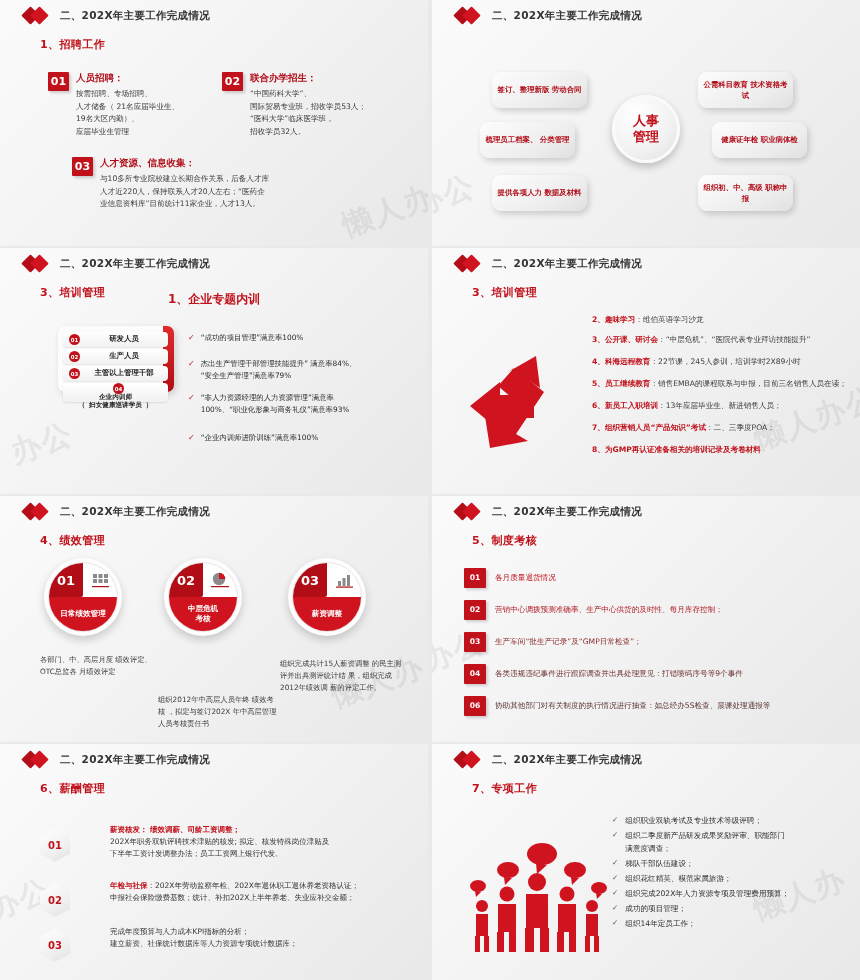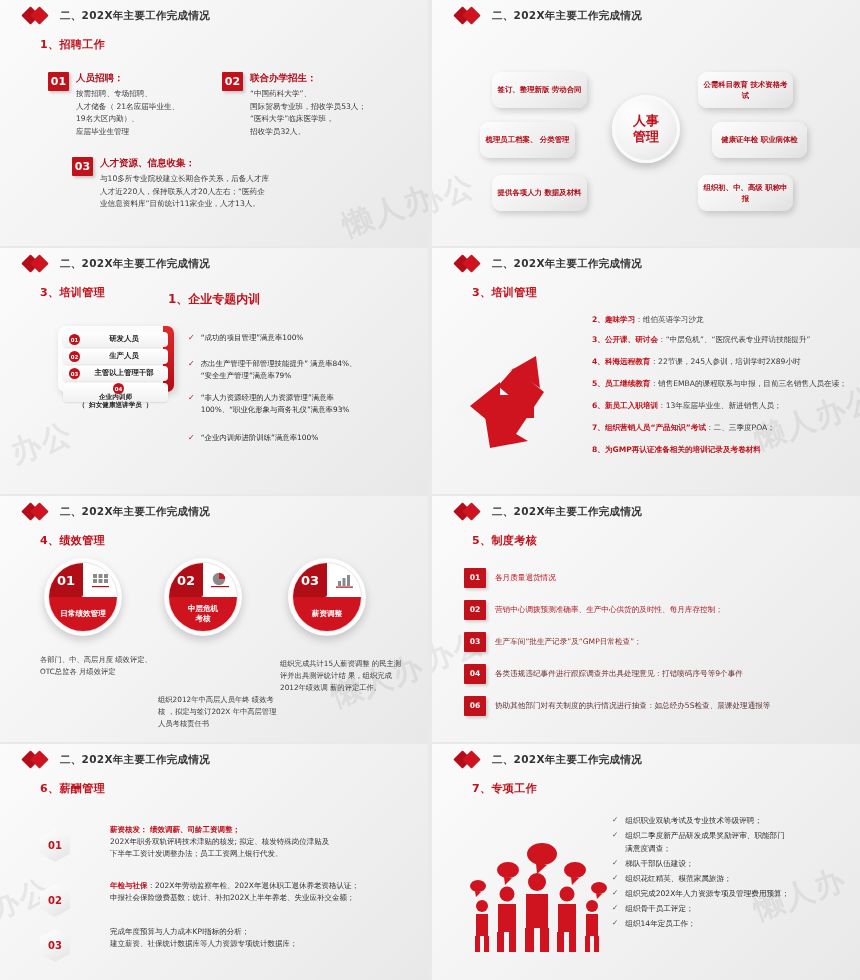--- a/index.html
+++ b/index.html
@@ -481,21 +481,21 @@
       <div class="tli">
           <i>✓</i>
           <span style="white-space:pre-line">组织花红精英、模范家属旅游；</span>
         </div>
       <div class="tli">
           <i>✓</i>
           <span style="white-space:pre-line">组织完成202X年人力资源专项及管理费用预算；</span>
         </div>
       <div class="tli">
           <i>✓</i>
-          <span style="white-space:pre-line">组织骨干员工评定；</span>
+          <span style="white-space:pre-line">成功的项目管理；</span>
         </div>
       <div class="tli">
           <i>✓</i>
           <span style="white-space:pre-line">组织14年定员工作；</span>
         </div>
     </div>
   </div>
 
 </div>
 

